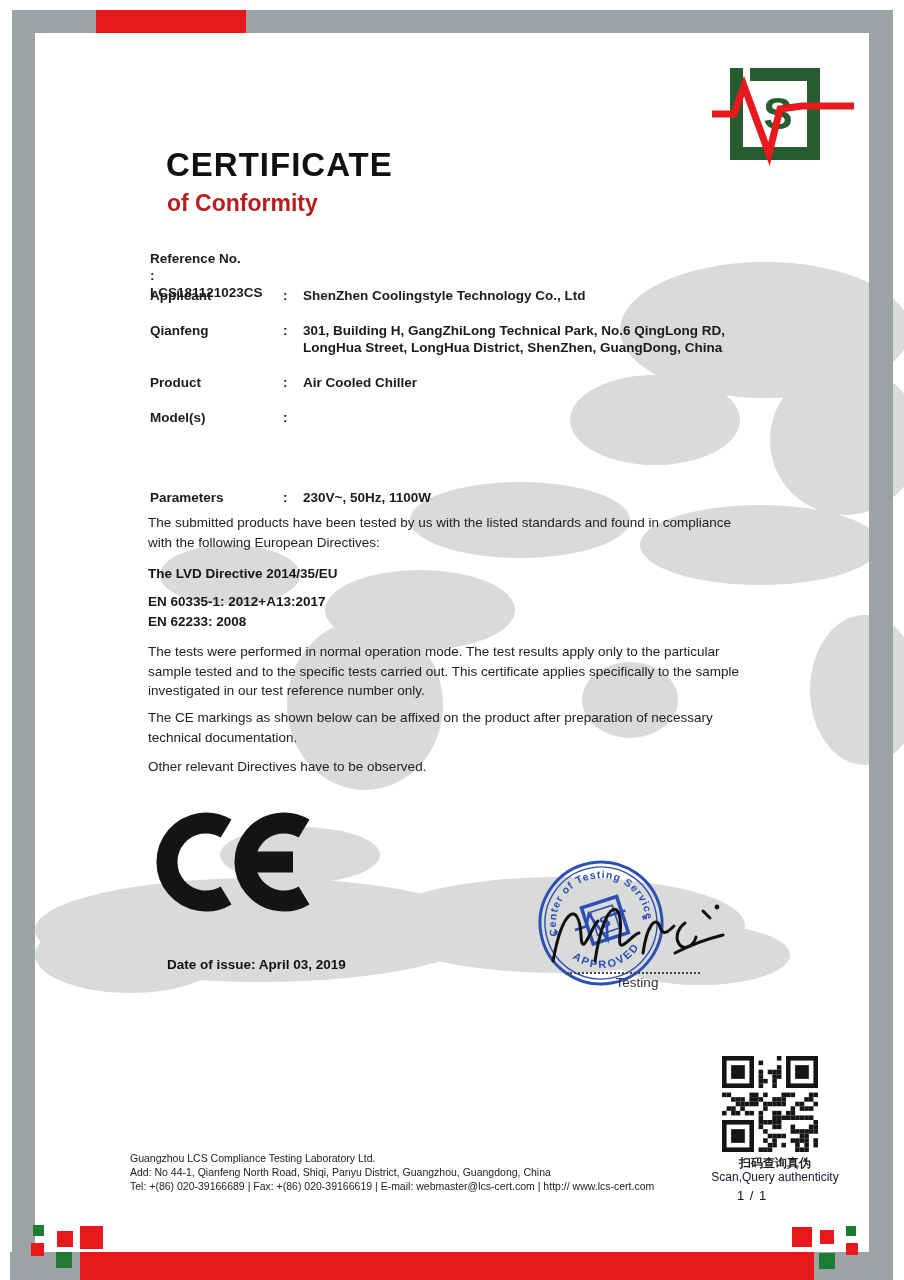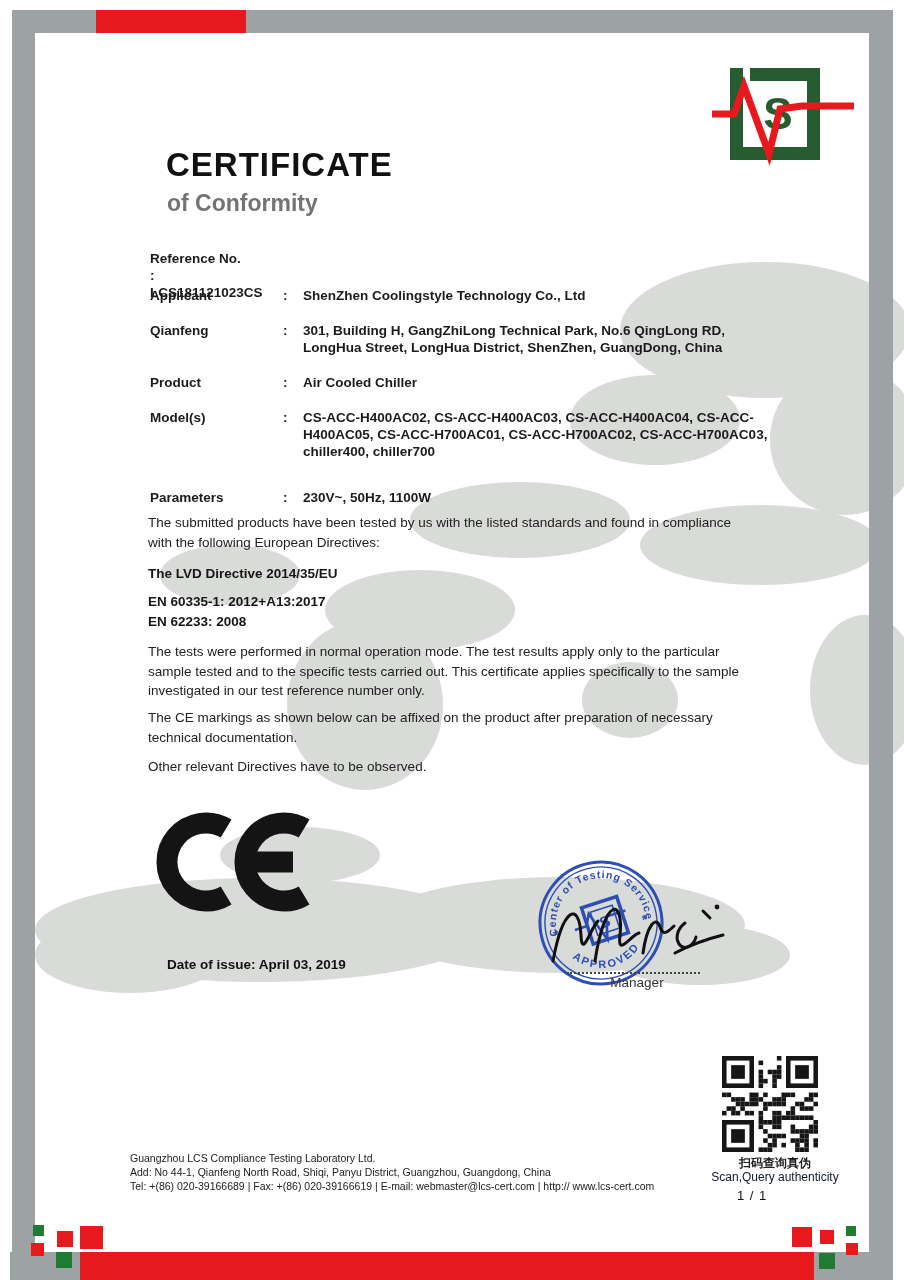--- a/index.html
+++ b/index.html
@@ -11,21 +11,21 @@
   .abs{position:absolute;}
   
   .frame{background:#9da2a4;position:absolute;z-index:3;}
   .frame-red{background:#e8191d;position:absolute;z-index:4;}
   .sq{position:absolute;z-index:5;}
   
   .map{position:absolute;left:0;top:0;z-index:1;}
   
   .content{position:absolute;left:0;top:0;width:904px;height:1280px;z-index:2;}
   .title-main{position:absolute;left:166px;top:146px;font-size:33px;font-weight:bold;letter-spacing:1px;color:#111;}
-  .title-sub{position:absolute;left:167px;top:190px;font-size:23px;font-weight:bold;color:#737373;text-align:center;}
+  .title-sub{position:absolute;left:167px;top:190px;font-size:23px;font-weight:bold;color:#b91c1c;text-align:center;}
   .row{position:absolute;left:150px;width:645px;display:flex;font-size:13.5px;font-weight:bold;line-height:17px;}
   .row .lbl{width:133px;flex:none;}
   .row .sep{width:20px;flex:none;}
   .row .val{width:480px;flex:none;}
   .para{position:absolute;left:148px;width:600px;font-size:13.5px;line-height:19.5px;color:#222;}
   .bold-line{position:absolute;left:148px;font-size:13.5px;font-weight:bold;color:#161616;}
   .date-line{position:absolute;left:148px;top:957px;font-size:13.5px;font-weight:bold;color:#111;margin-left:19px;}
   
   .footer-block{position:absolute;left:130px;top:1151px;font-size:10.5px;line-height:14px;color:#222;}
   .qr-caption-zh{position:absolute;left:705px;top:1155px;width:140px;text-align:center;font-size:12px;font-weight:bold;color:#222;}
@@ -108,21 +108,20 @@
     <span class="val">301, Building H, GangZhiLong Technical Park, No.6 QingLong RD, LongHua Street, LongHua District, ShenZhen, GuangDong, China</span>
   </div>
   <div class="row" style="top:374px;">
     <span class="lbl">Product</span>
     <span class="sep">:</span>
     <span class="val">Air Cooled Chiller</span>
   </div>
   <div class="row" style="top:409px;">
     <span class="lbl">Model(s)</span>
     <span class="sep">:</span>
-    <span class="val">CS-ACC-H400AC02, CS-ACC-H400AC03, CS-ACC-H400AC04, CS-ACC-H400AC05, CS-ACC-H700AC01, CS-ACC-H700AC02, CS-ACC-H700AC03, chiller400, chiller700</span>
   </div>
   <div class="row" style="top:489px;">
     <span class="lbl">Parameters</span>
     <span class="sep">:</span>
     <span class="val">230V~, 50Hz, 1100W</span>
   </div>
 
   <div class="para" style="top:513px;">The submitted products have been tested by us with the listed standards and found in compliance with the following European Directives:</div>
   <div class="bold-line" style="top:566px;">The LVD Directive 2014/35/EU</div>
   <div class="bold-line" style="top:594px;">EN 60335-1: 2012+A13:2017</div>
@@ -172,21 +171,21 @@
       <path d="M 18 96 C 28 42, 44 36, 46 70 C 47 95, 56 62, 63 56"></path>
       <path d="M 60 96 C 70 30, 89 34, 85 70 C 82 93, 96 70, 104 68"></path>
       <path d="M 108 88 C 112 60, 121 50, 125 62 C 128 72, 134 66, 139 61"></path>
       <path d="M 150 58 C 142 64, 139 75, 146 81 C 151 85, 159 80, 161 72"></path>
       <path d="M 140 88 C 155 80, 172 74, 188 70"></path>
       <path d="M 168 46 L 175 53"></path>
       <circle cx="182" cy="42" r="2.4" fill="#111" stroke="none"></circle>
     </g>
   </svg>
   <div class="manager-line"></div>
-  <div class="manager-label">Manager</div>
+  <div class="manager-label">Testing</div>
 
   <div class="abs" style="left:722px;top:1056px;width:96px;height:96px;"><svg width="96" height="96" fill="#161616">
         <rect x="54.86" y="0.00" width="4.57" height="4.57"></rect>
         <rect x="36.57" y="4.57" width="4.57" height="4.57"></rect>
         <rect x="54.86" y="9.14" width="4.57" height="4.57"></rect>
         <rect x="36.57" y="13.71" width="4.57" height="4.57"></rect>
         <rect x="45.71" y="13.71" width="4.57" height="4.57"></rect>
         <rect x="50.29" y="13.71" width="4.57" height="4.57"></rect>
         <rect x="54.86" y="13.71" width="4.57" height="4.57"></rect>
         <rect x="36.57" y="18.29" width="4.57" height="4.57"></rect>

